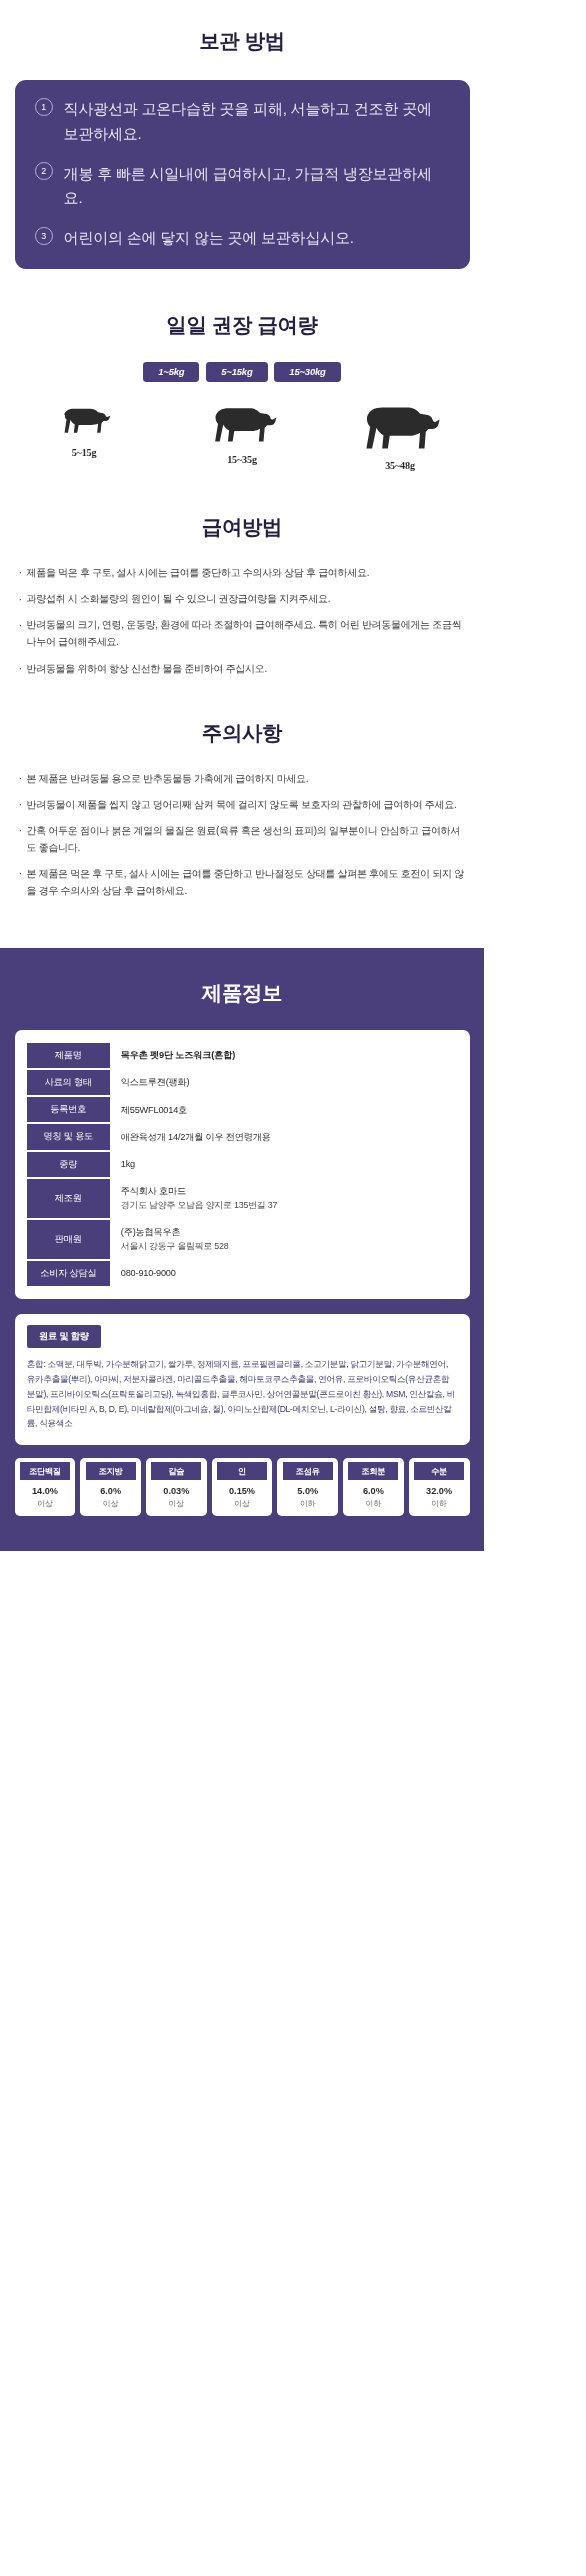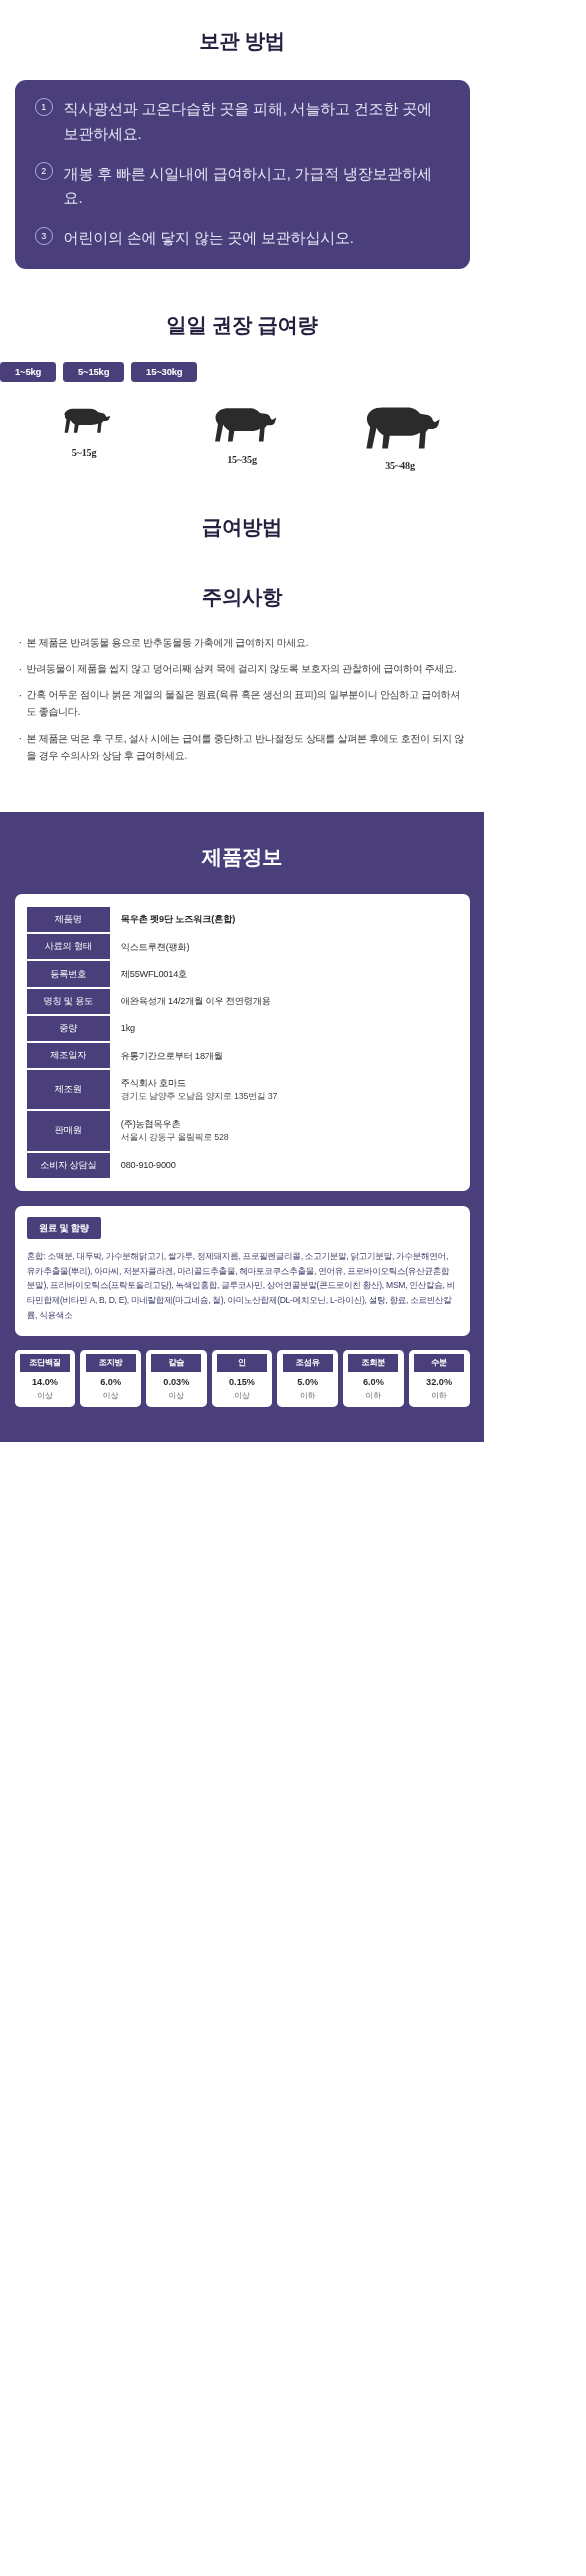--- a/index.html
+++ b/index.html
@@ -52,22 +52,24 @@
     color: #e8e4f5;
     font-size: 15px;
     line-height: 1.65;
     letter-spacing: -0.2px;
   }
 
   
   .daily-section { padding: 42px 0 0 0; }
   .weight-tabs {
     display: flex;
+    justify-content: center;
     gap: 6.8px;
     margin-top: 23px;
+    font-style: italic;
   }
   .weight-tab {
     background: #4a3f7a;
     color: #fff;
     font-size: 9.5px;
     font-weight: bold;
     padding: 4.8px 15px;
     border-radius: 3.4px;
     letter-spacing: -0.2px;
   }
@@ -266,20 +268,26 @@
         <svg class="dog-svg" width="87" height="48" viewBox="0 0 130 76">
           <path fill="#2b2b2b" d="M12 22c3-10 12-15 24-15h40c9 0 16 4 20 10l12 2c4 1 7 4 8 8 1 3 4 4 6 2l5-3-2 8c-1 4-5 7-9 7h-7l-4 5-2 26h-9l2-25c-5 3-11 5-18 5H48l-3 20h-9l2-21c-5-3-9-7-11-12l-7 33h-9l6-34c-4-5-6-10-5-16z"></path>
         </svg>
         <div class="amount">35~48g</div>
       </div>
     </div>
   </section>
 
   <section class="list-section">
     <h2 class="h-title">급여방법</h2>
+    <div class="bullets">
+      <div class="bullet">제품을 먹은 후 구토, 설사 시에는 급여를 중단하고 수의사와 상담 후 급여하세요.</div>
+      <div class="bullet">과량섭취 시 소화불량의 원인이 될 수 있으니 권장급여량을 지켜주세요.</div>
+      <div class="bullet">반려동물의 크기, 연령, 운동량, 환경에 따라 조절하여 급여해주세요. 특히 어린 반려동물에게는 조금씩 나누어 급여해주세요.</div>
+      <div class="bullet">반려동물을 위하여 항상 신선한 물을 준비하여 주십시오.</div>
+    </div>
   </section>
 
   <section class="list-section">
     <h2 class="h-title">주의사항</h2>
     <div class="bullets">
       <div class="bullet">본 제품은 반려동물 용으로 반추동물등 가축에게 급여하지 마세요.</div>
       <div class="bullet">반려동물이 제품을 씹지 않고 덩어리째 삼켜 목에 걸리지 않도록 보호자의 관찰하에 급여하여 주세요.</div>
       <div class="bullet">간혹 어두운 점이나 붉은 계열의 물질은 원료(육류 혹은 생선의 표피)의 일부분이니 안심하고 급여하셔도 좋습니다.</div>
       <div class="bullet">본 제품은 먹은 후 구토, 설사 시에는 급여를 중단하고 반나절정도 상태를 살펴본 후에도 호전이 되지 않을 경우 수의사와 상담 후 급여하세요.</div>
     </div>
@@ -305,24 +313,20 @@
         </tr>
         <tr>
           <td class="lbl">명칭 및 용도</td>
           <td class="val">애완육성개 14/2개월 이우 전연령개용</td>
         </tr>
         <tr>
           <td class="lbl">중량</td>
           <td class="val">1kg</td>
         </tr>
         <tr>
-          <td class="lbl">제조일자</td>
-          <td class="val">유통기간으로부터 18개월</td>
-        </tr>
-        <tr>
           <td class="lbl">제조원</td>
           <td class="val">
             <span>주식회사 호마드</span>
             <span class="val-sub">경기도 남양주 오남읍 양지로 135번길 37</span>
           </td>
         </tr>
         <tr>
           <td class="lbl">판매원</td>
           <td class="val">
             <span>(주)농협목우촌</span>

